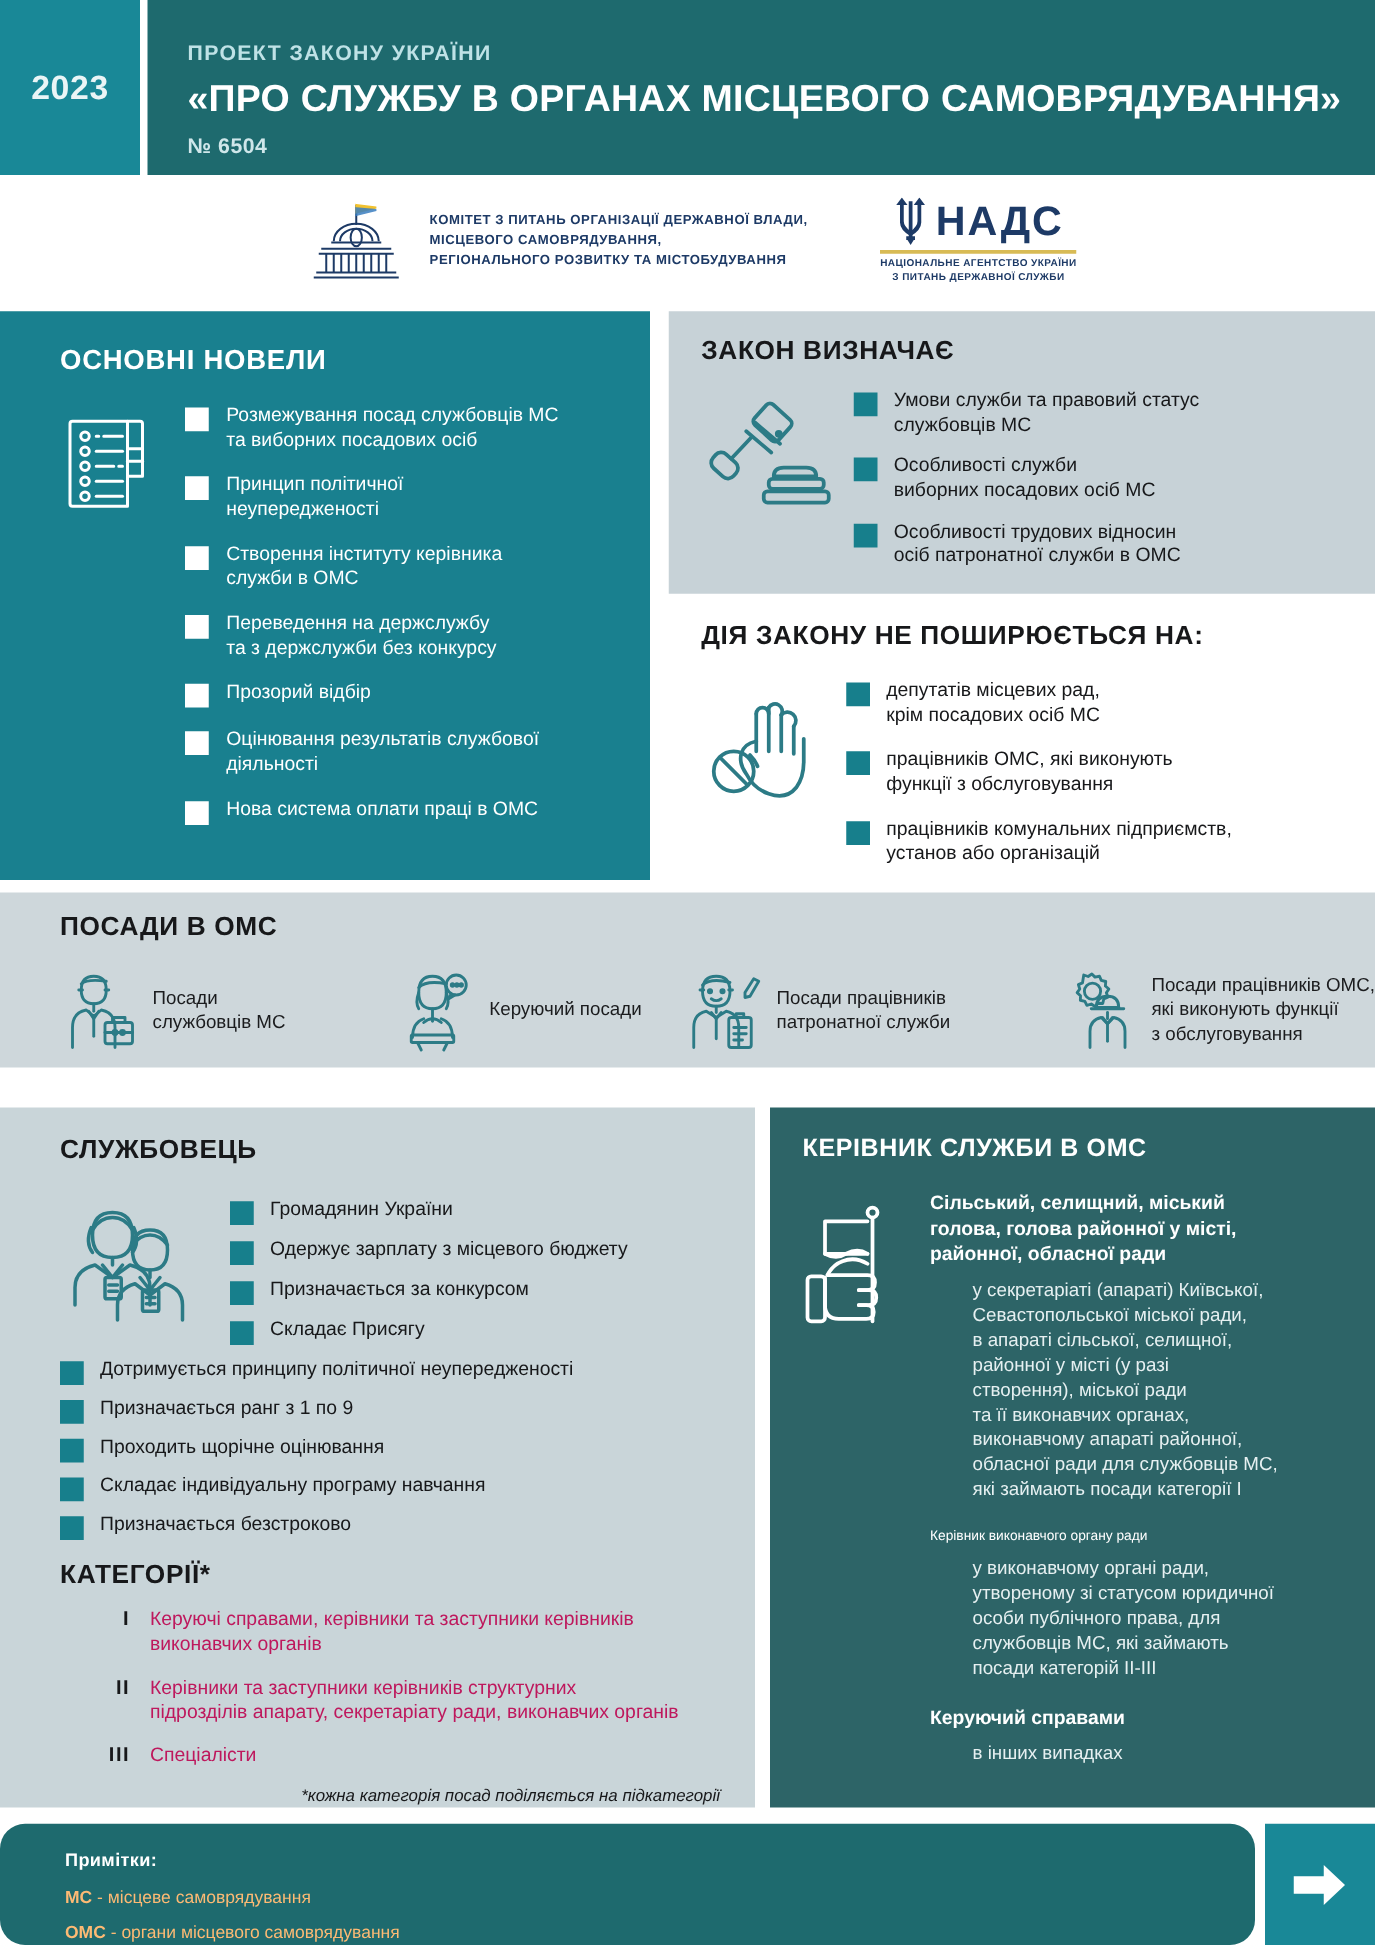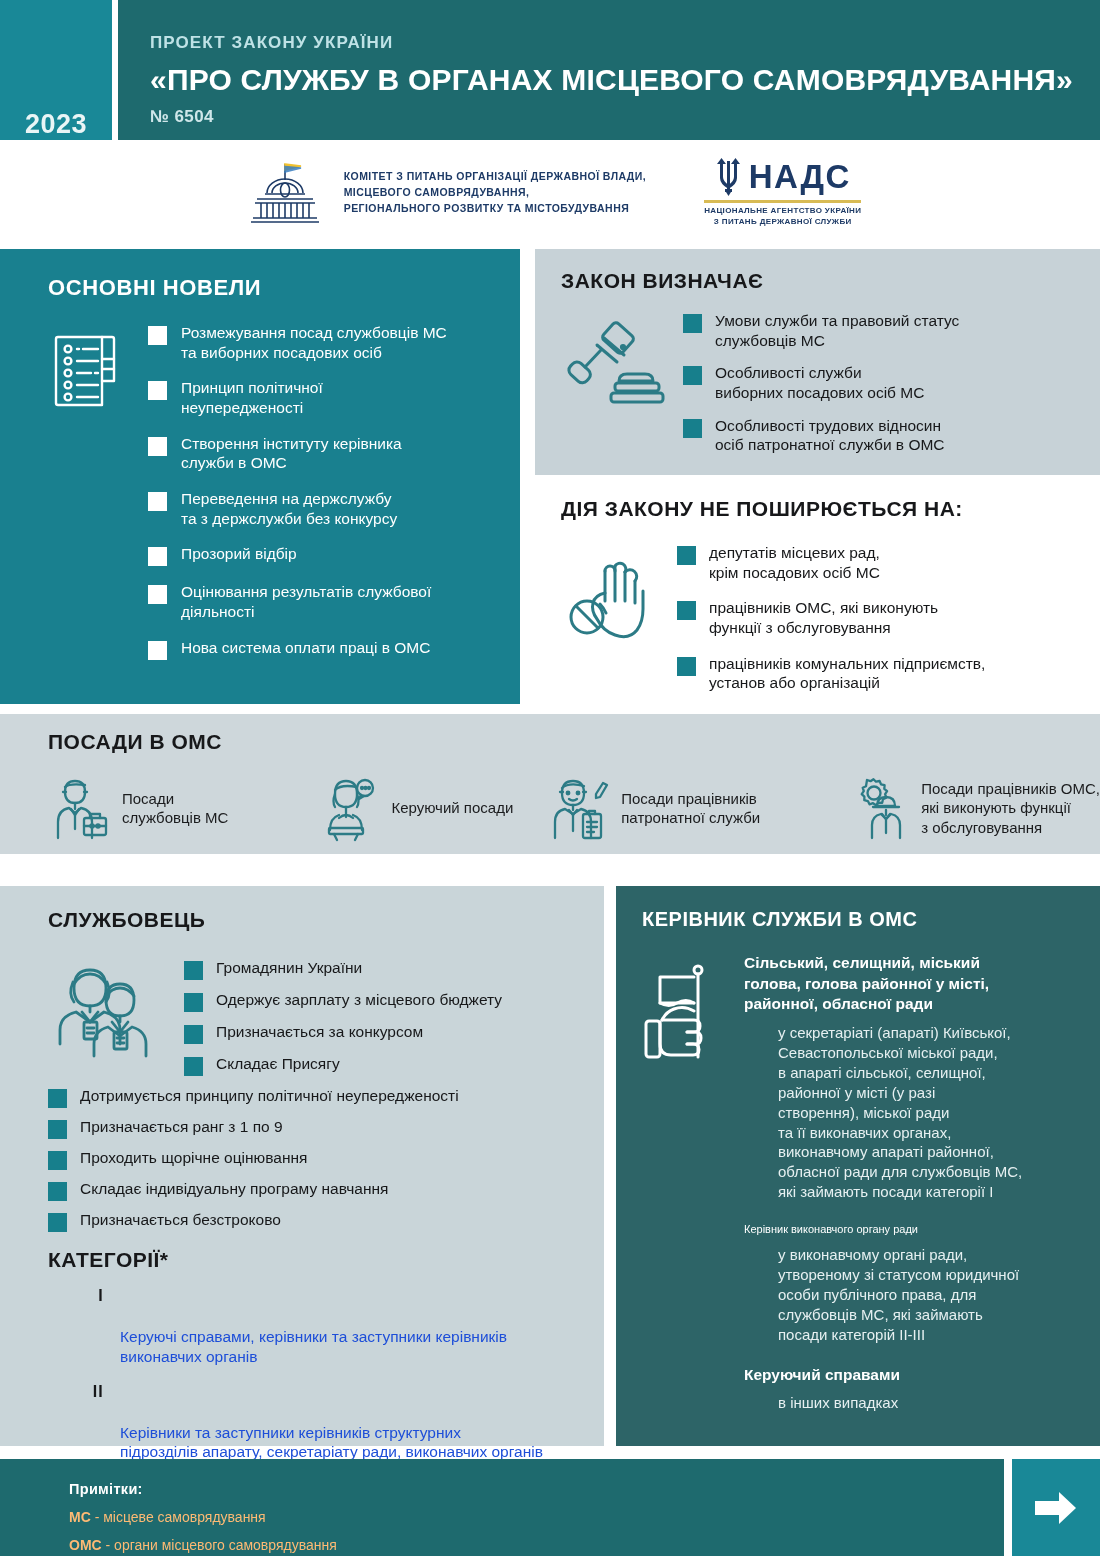--- a/index.html
+++ b/index.html
@@ -8,21 +8,21 @@
     background: #ffffff;
     font-family: "Liberation Sans", sans-serif;
     -webkit-font-smoothing: antialiased;
   }
   .page { position: relative; width: 1100px; height: 1556px; background:#fff; overflow:hidden; }
 
   
   .header { position:absolute; left:0; top:0; width:1100px; height:140px; }
   .hdr-year-box {
     position:absolute; left:0; top:0; width:112px; height:140px;
-    background:#198897; display:flex; align-items:flex-end; justify-content:center;
+    background:#198897; display:flex; align-items:center; justify-content:center;
   }
   .hdr-year { color:#eaf5f6; font-size:27px; font-weight:bold; letter-spacing:0.5px; }
   .hdr-main {
     position:absolute; left:118px; top:0; width:982px; height:140px;
     background:#1e6a6e; padding:22px 24px 0 32px;
   }
   .hdr-kicker {
     color:#bfe2e6; font-size:17px; font-weight:bold; letter-spacing:1.1px;
     text-transform:uppercase; line-height:1.1;margin-top:12px;
   }
@@ -111,21 +111,21 @@
   .sluzh-icon { width:120px; flex:0 0 auto; padding-top:12px; }
   .sluzh-list-a { display:flex; flex-direction:column; gap:10px; padding-top:10px; }
   .sluzh-list-b { display:flex; flex-direction:column; gap:9px; margin-top:10px; }
   .kat-title { color:#17181a; font-size:21px; font-weight:bold; letter-spacing:0.5px; margin-top:16px; }
   .kat-list { display:flex; flex-direction:column; gap:15px; margin-top:14px; padding-left:26px; }
   .kat-row { display:flex; gap:16px; align-items:flex-start; }
   .kat-num {
     color:#17181a; font-size:16px; font-weight:bold; letter-spacing:1.2px;
     flex:0 0 auto; width:30px; text-align:right; margin-top:1px;
   }
-  .kat-row span.kt { color:#1d4ed8; font-size:15.5px; line-height:1.28;margin-top:41px; }
+  .kat-row span.kt { color:#be185d; font-size:15.5px; line-height:1.28; }
   .kat-note {
     color:#17181a; font-size:13.5px; font-style:italic; text-align:right;
     margin-top:14px; padding-right:10px;
   }
 
   
   .kerivnyk {
     position:absolute; left:616px; top:886px; width:484px; height:560px;
     background:#2d6467; padding:22px 22px 0 26px;
   }
@@ -134,21 +134,21 @@
   .kerivnyk-icon { width:86px; flex:0 0 auto; padding-top:6px; }
   .kerivnyk-col { flex:1 1 auto; }
   .k-head { color:#ffffff; font-size:15.5px; font-weight:bold; line-height:1.33; }
   .k-sub { color:#e6f0f1; font-size:15px; line-height:1.33; padding-left:34px; margin-top:8px; }
   .k-head2 { color:#ffffff; font-size:11px; font-weight:normal; line-height:1.33; margin-top:20px; }
   .k-head3 { color:#ffffff; font-size:15.5px; font-weight:bold; line-height:1.33; margin-top:20px; }
 
   
   .footer {
     position:absolute; left:0; top:1459px; width:1004px; height:97px;
-    background:#1e6a6e; padding:22px 0 0 69px;
+    background:#1e6a6e; padding:22px 0 0 52px;border-radius:20px;
   }
   .f-title { color:#ffffff; font-size:14.5px; font-weight:bold; letter-spacing:0.3px; }
   .f-line { color:#fdba74; font-size:14px; margin-top:12px; }
   .f-line b { font-weight:bold; }
   .footer-arrow {
     position:absolute; left:1012px; top:1459px; width:88px; height:97px;
     background:#198897; display:flex; align-items:center; justify-content:center;
   }
 </style>
 </head>

